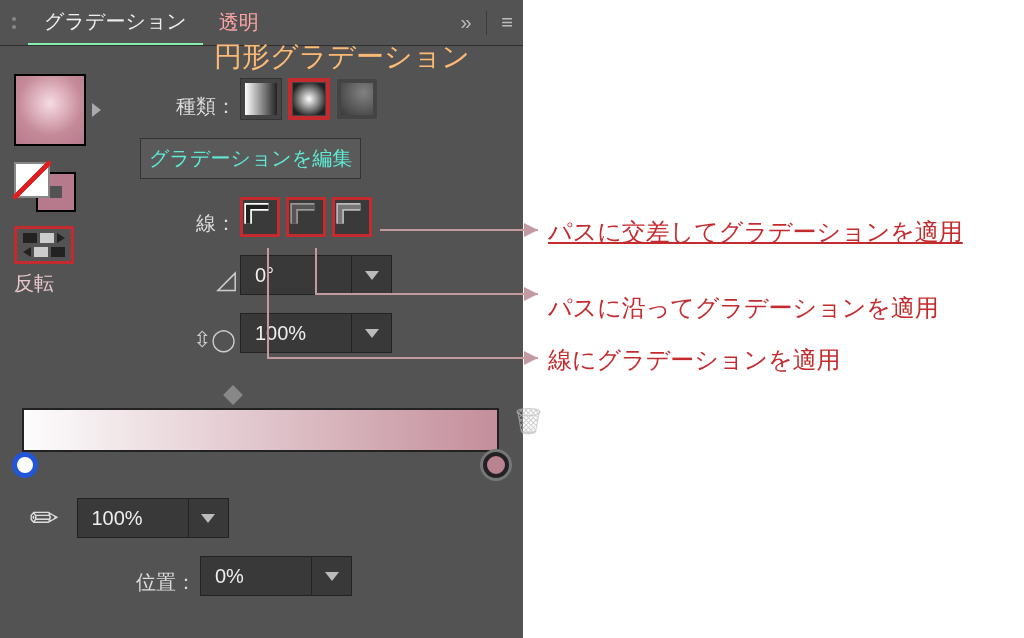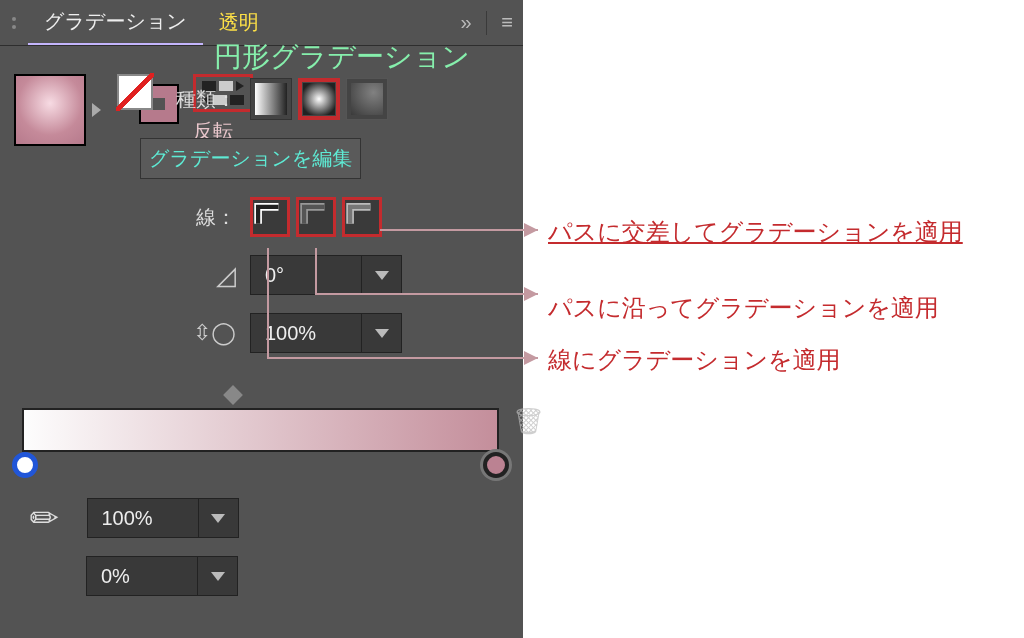--- a/index.html
+++ b/index.html
@@ -2,41 +2,41 @@
 <html><head>
   <meta charset="utf-8">
   <style>
     * { margin:0; padding:0; box-sizing:border-box; font-family:"Hiragino Kaku Gothic Pro","Meiryo",sans-serif; }
     body { background:#fff; width:1024px; height:638px; position:relative; overflow:hidden; }
     .panel { position:absolute; left:0; top:0; width:523px; height:638px; background:#535353; color:#ccc; font-size:18px; }
     .tabbar { height:46px; display:flex; align-items:center; border-bottom:1px solid #2e2e2e; }
     .tabbar .grip { width:28px; display:flex; flex-direction:column; align-items:center; gap:4px; }
     .tabbar .grip span { width:4px; height:4px; border-radius:50%; background:#888; display:block; }
     .tab { padding:0 16px; height:100%; display:flex; align-items:center; color:#eee; font-size:20px; }
-    .tab.inactive { color:#fde047; }
-    .tab.active { border-bottom:2px solid #c4b5fd; }
+    .tab.inactive { color:#fca5a5; }
+    .tab.active { border-bottom:2px solid #86efac; }
     .tabbar .spacer { flex:1; }
     .collapse, .menuicon { width:32px; text-align:center; color:#bbb; font-size:20px; }
     .divider { width:1px; height:24px; background:#3a3a3a; margin:0 4px; }
-    .left-col { position:absolute; left:14px; top:74px; display:flex; flex-direction:row; gap:16px; }
+    .left-col { position:absolute; left:14px; top:74px; display:flex; flex-direction:column; gap:16px; }
     .swatch-big { width:72px; height:72px; border:2px solid #000; background:radial-gradient(circle at 50% 40%, #f7dbe3 0%, #c58a9a 60%, #b67a8c 100%); }
     .swatch-big-wrap { display:flex; align-items:center; gap:6px; }
     .swatch-big-wrap .tri { width:0; height:0; border-left:9px solid #aaa; border-top:7px solid transparent; border-bottom:7px solid transparent; }
     .fillstroke { position:relative; width:60px; height:48px; }
     .fs-fill { position:absolute; left:0; top:0; width:36px; height:36px; background:#fff; border:2px solid #888; }
     .fs-fill::after { content:""; position:absolute; left:-3px; top:-3px; right:-3px; bottom:-3px; background:linear-gradient(to top left, transparent 46%, #e02020 46%, #e02020 54%, transparent 54%); }
     .fs-stroke { position:absolute; right:0; bottom:0; width:36px; height:36px; border:12px solid #b67a8c; background:#535353; box-shadow:0 0 0 2px #000; }
     .reverse-box { border:3px solid #c42b2e; padding:4px 2px; width:60px; text-align:center; }
     .reverse-icons { display:flex; flex-direction:column; gap:4px; align-items:center; }
     .rev-row { display:flex; gap:3px; }
     .rev-row span { width:14px; height:10px; background:#222; display:block; }
     .rev-row span.tri { background:transparent; width:0; height:0; border-top:5px solid transparent; border-bottom:5px solid transparent; border-left:8px solid #222; }
     .lbl-reverse { color:#e8c6cb; font-size:20px; margin-top:6px; text-align:left; }
     .right-col { position:absolute; left:140px; top:78px; right:14px; }
-    .field-row { display:flex; align-items:center; margin-top:18px; gap:14px; }
+    .field-row { display:flex; align-items:flex-end; margin-top:18px; gap:4px; }
     .field-label { min-width:96px; text-align:right; color:#ddd; font-size:20px; }
     .type-btns { display:flex; gap:6px; }
     .type-btn { width:42px; height:42px; border:1px solid #333; background:#444; display:flex; align-items:center; justify-content:center; }
     .type-btn.sel { border:4px solid #c42b2e; }
     .sw-linear { width:32px; height:32px; background:linear-gradient(to right,#fff,#222); }
     .sw-radial { width:32px; height:32px; background:radial-gradient(circle,#fff 0%, #222 80%); }
     .sw-free { width:32px; height:32px; background:radial-gradient(circle at 70% 30%, #aaa, #333); opacity:.6; }
     .edit-btn { margin-top:18px; display:inline-block; padding:6px 8px; background:#5a5a5a; border:1px solid #333; color:#5eead4; font-size:20px; }
     .line-btn { width:40px; height:40px; border:3px solid #c42b2e; background:#3a3a3a; position:relative; }
     .line-btn svg { width:100%; height:100%; }
@@ -48,21 +48,21 @@
     .slider-area { position:absolute; left:22px; top:396px; right:24px; }
     .diamond { width:14px; height:14px; transform:rotate(45deg); background:#888; position:absolute; left:204px; top:-8px; }
     .bar { height:44px; margin-top:12px; border:2px solid #222; background:linear-gradient(to right,#fdfdfd 0%, #c48e9b 100%); position:relative; }
     .stop { position:absolute; bottom:-28px; width:26px; height:26px; border-radius:50%; }
     .stop.left { left:-12px; background:#fff; border:5px solid #2156d8; box-shadow:0 0 0 3px #fff inset; }
     .stop.right { right:-12px; background:#bb8292; border:4px solid #222; box-shadow:0 0 0 3px #777; }
     .trash { position:absolute; right:-6px; top:10px; opacity:.7; font-size:26px; color:#bbb; transform:translateX(40px); }
     .bottom-fields { position:absolute; left:30px; top:498px; right:20px; }
     .eyedrop { font-size:34px; color:#ddd; margin-right:14px; transform:rotate(-45deg); }
     .callout { position:absolute; color:#c42b2e; font-size:24px; display:flex; align-items:center; }
-    .title-callout { position:absolute; left:214px; top:38px; color:#86efac; font-size:28px; font-weight:500; }
+    .title-callout { position:absolute; left:214px; top:38px; color:#fdba74; font-size:28px; font-weight:500; }
     .leader { stroke:#c49aa1; stroke-width:2; fill:none; }
     svg.overlay { position:absolute; left:0; top:0; pointer-events:none; }
   </style>
 </head>
 <body>
 
 <div class="panel">
   <div class="tabbar">
     <div class="grip">
         <span></span>
@@ -182,20 +182,21 @@
       <div class="eyedrop">✎</div>
       <div class="input-box">
         <div class="val">100%</div>
         <div class="dd">
             <div class="chev"></div>
           </div>
       </div>
     </div>
     <div class="field-row">
       <div style="width:42px"></div>
+      <div class="field-label" style="min-width:120px">位置：</div>
       <div class="input-box">
         <div class="val">0%</div>
         <div class="dd">
             <div class="chev"></div>
           </div>
       </div>
     </div>
   </div>
 </div>
 

